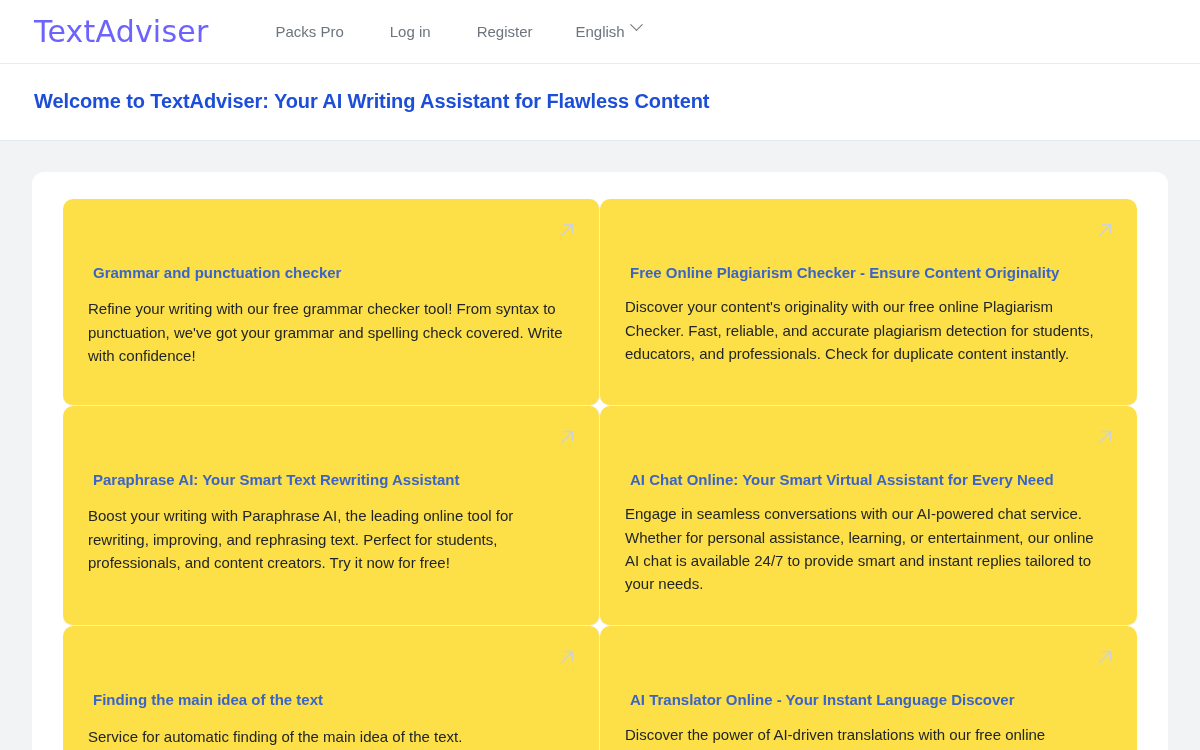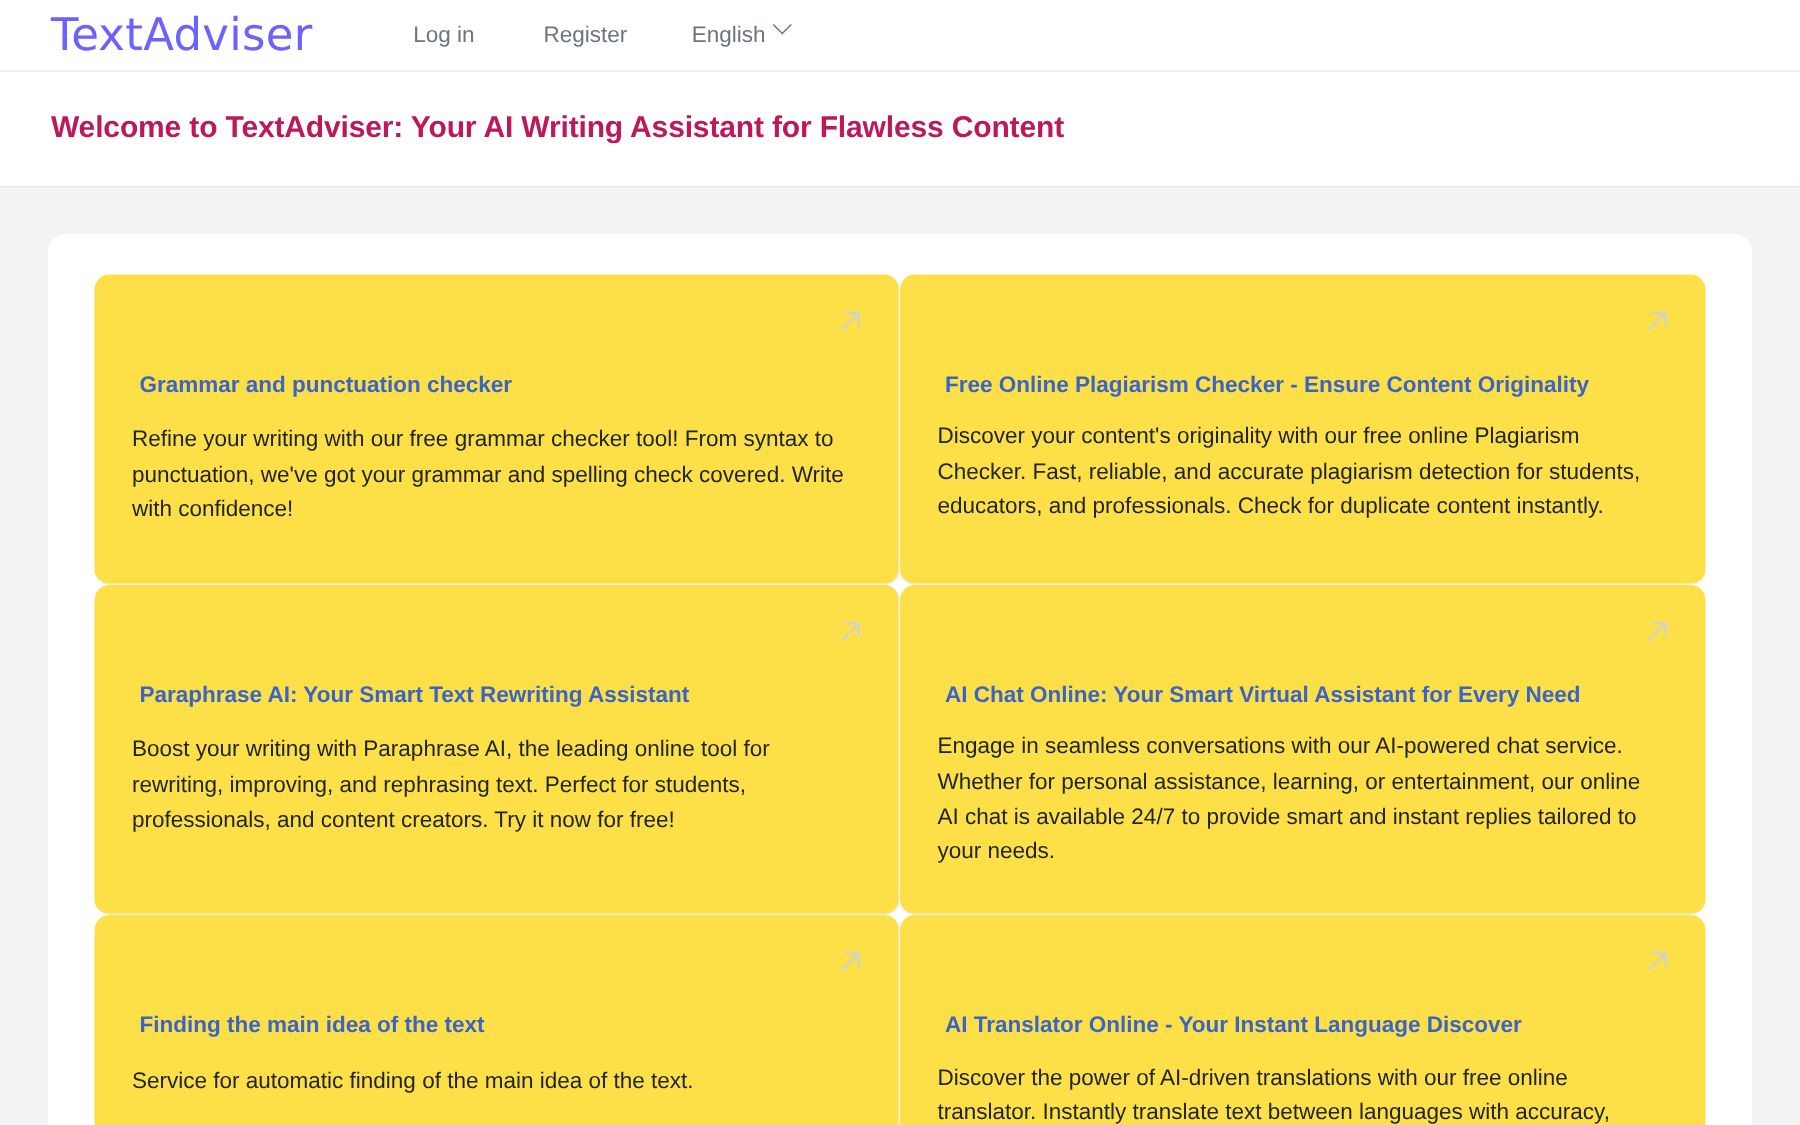--- a/index.html
+++ b/index.html
@@ -12,21 +12,21 @@
 
   body {
     background: #f1f3f5;
     font-family: "Liberation Sans", sans-serif;
     color: #212529;
     -webkit-font-smoothing: antialiased;
   }
 
   
   .navbar {
-    height: 48px;
+    height: 64px;
     background: #ffffff;
     border-bottom: 1px solid #e9ecef;
     display: flex;
     align-items: center;
     padding: 0 0 0 34px;
   }
 
   .brand {
     font-family: "DejaVu Sans", sans-serif;
     font-size: 30px;
@@ -77,21 +77,21 @@
   
   .page-heading {
     background: #ffffff;
     border-bottom: 1px solid #e3e6ea;
     padding: 26px 34px 27px 34px;
   }
 
   .page-heading h1 {
     font-size: 20px;
     font-weight: 700;
-    color: #be185d;
+    color: #1d4ed8;
     letter-spacing: -0.1px;
   }
 
   
   .content {
     padding: 31px 32px 0 32px;
   }
 
   .panel {
     background: #ffffff;
@@ -149,20 +149,23 @@
   .card-b .card-desc { max-width: 482px; margin-top: 12px; }
 </style>
 </head>
 <body>
 
 <nav class="navbar">
   <a class="brand" href="#">TextAdviser</a>
 
   <ul class="nav-links">
     <li>
+      <a class="nav-link" href="#">Packs Pro</a>
+    </li>
+    <li>
       <a class="nav-link" href="#">Log in</a>
     </li>
     <li>
       <a class="nav-link" href="#">Register</a>
     </li>
     <li>
       <div class="lang-select">
         <span>English</span>
         <span class="chev"></span>
       </div>

